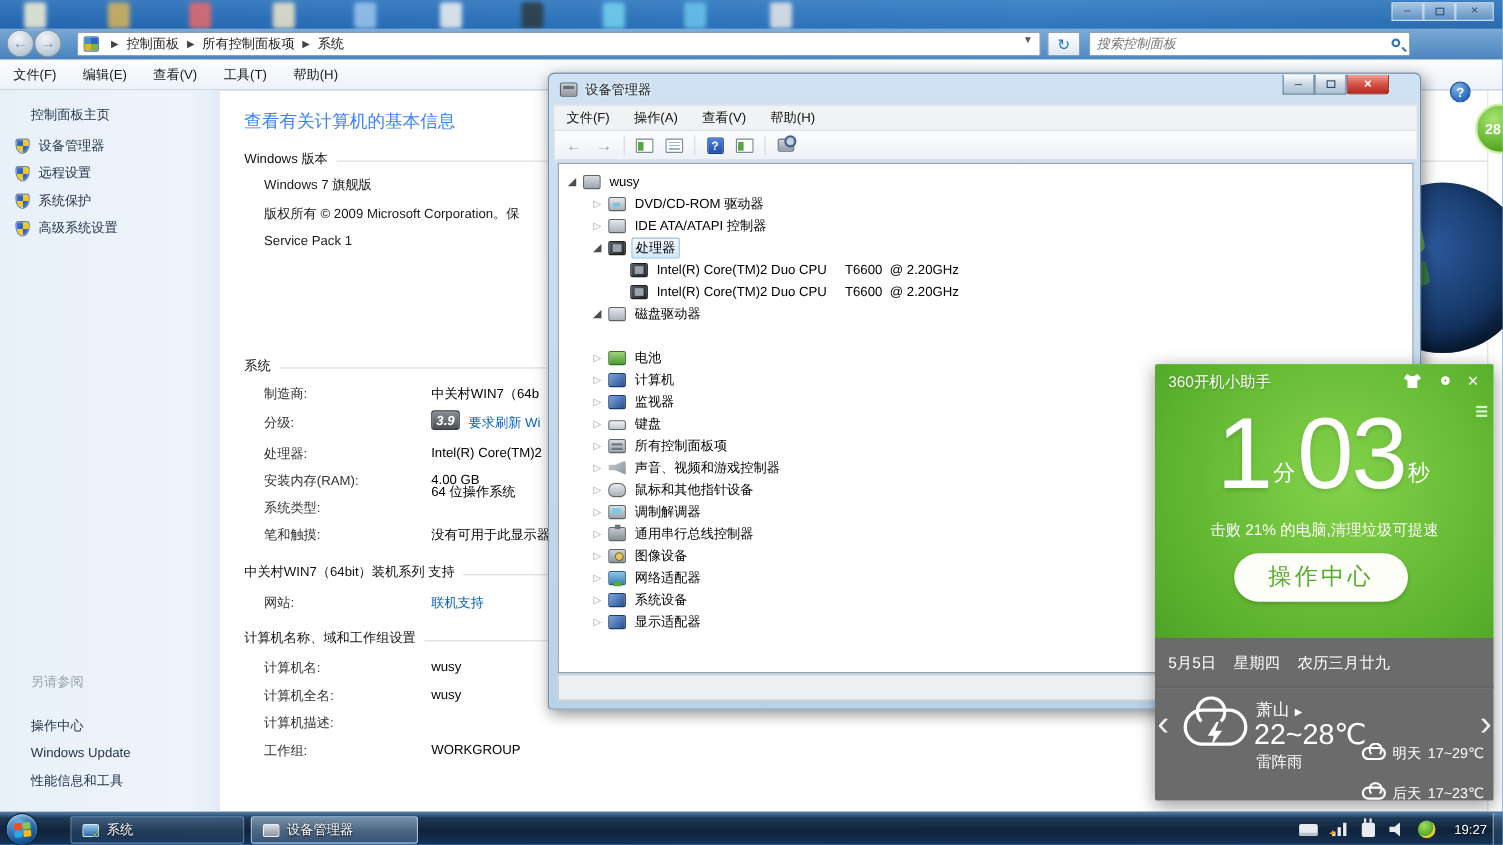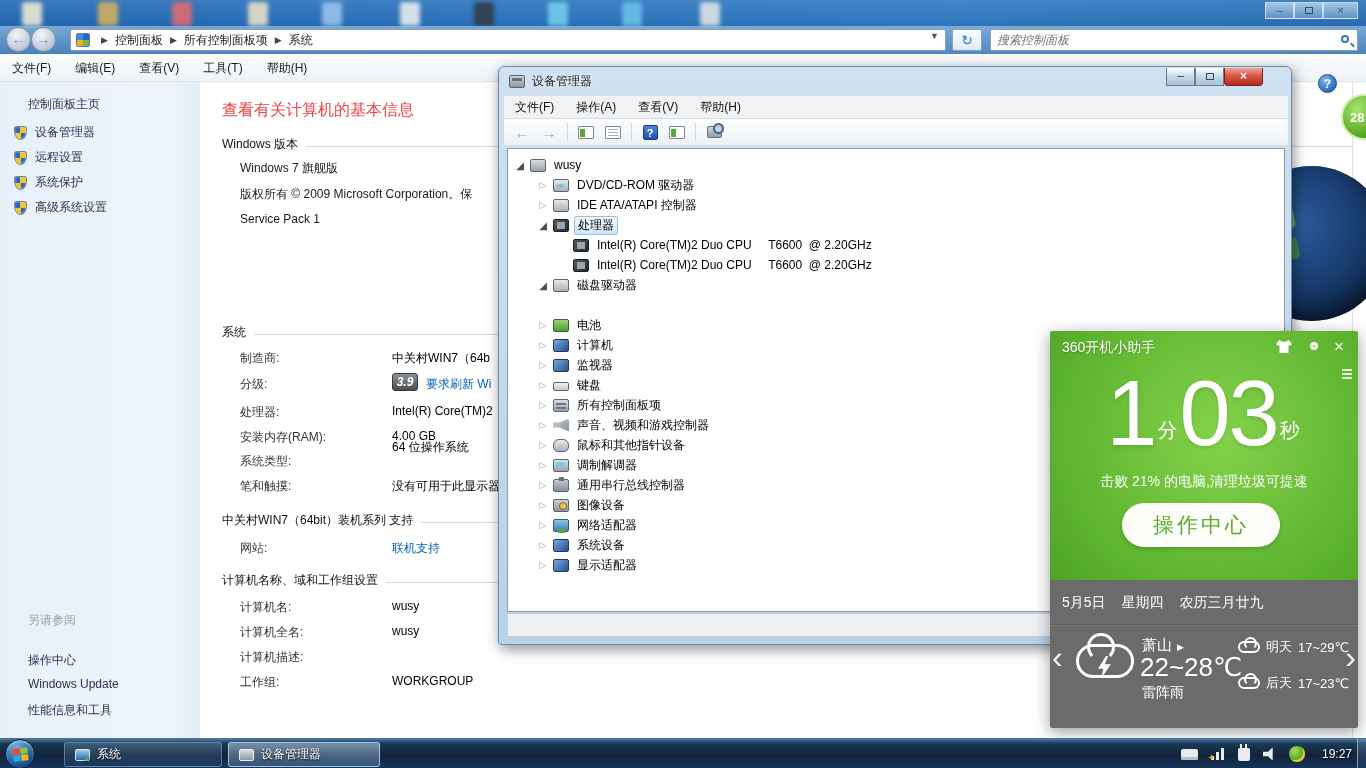--- a/index.html
+++ b/index.html
@@ -17,38 +17,38 @@
 
   
   #addr-bar { left:0; top:26px; width:1366px; height:28px; background:linear-gradient(180deg,rgba(150,190,225,.75),rgba(95,145,195,.65)); z-index:2; }
   .navcirc { position:absolute; top:1px; width:25px; height:25px; border-radius:50%; background:radial-gradient(circle at 40% 30%,#f2f6fa,#c3cfda 60%,#9fb0c0); border:1px solid #7e93a8; color:#8494a8; font-size:14px; text-align:center; line-height:23px; }
   #crumb-field { position:absolute; left:70px; top:3px; width:876px; height:22px; background:#fff; border:1px solid #8aa0b4; border-radius:2px; display:flex; align-items:center; font-size:12px; color:#222; }
   .cp-icon { width:14px; height:14px; margin:0 4px 0 5px; border-radius:2px; background:conic-gradient(#2a66c8 0 90deg,#7ab648 0 180deg,#e8b320 0 270deg,#3f8fd6 0 360deg); border:1px solid #5a7fae; }
   .crumb-sep { color:#444; font-size:9px; padding:0 7px; }
   .crumb { cursor:default; }
   #crumb-drop { position:absolute; left:930px; top:5px; color:#555; font-size:9px; }
   #refresh-btn { position:absolute; left:952px; top:3px; width:30px; height:22px; background:linear-gradient(180deg,#fdfefe,#dfe9f2); border:1px solid #8aa0b4; border-radius:2px; color:#1f7ad1; font-size:14px; text-align:center; line-height:20px; }
-  #search-field { position:absolute; left:990px; top:3px; width:368px; height:22px; background:#fff; border:1px solid #8aa0b4; border-radius:2px; }
+  #search-field { position:absolute; left:990px; top:3px; width:292px; height:22px; background:#fff; border:1px solid #8aa0b4; border-radius:2px; }
   #search-field input { position:absolute; left:6px; top:1px; width:330px; height:18px; border:none; outline:none; font-style:italic; font-size:12px; color:#888; font-family:inherit; background:transparent; }
   .mag { position:absolute; right:8px; top:5px; width:8px; height:8px; border:2px solid #3b76b5; border-radius:50%; }
   .mag::after { content:""; position:absolute; left:7px; top:7px; width:5px; height:2px; background:#3b76b5; transform:rotate(45deg); }
 
   #menu-bar { left:0; top:54px; width:1366px; height:28px; background:linear-gradient(180deg,#fbfcfd,#eef2f7); border-bottom:1px solid #dde4ec; z-index:2; display:flex; align-items:center; font-size:12px; color:#1a1a1a; }
   #menu-bar .mi { padding:0 12px; height:100%; line-height:28px; }
 
   
   #cp-body { left:0; top:82px; width:1366px; height:656px; background:#fff; z-index:2; }
   #cp-sidebar { position:absolute; left:0; top:0; width:200px; height:656px; background:linear-gradient(90deg,#e8f0f9,#eef4fb 85%,#e2ebf5); }
   .side-home { position:absolute; left:28px; top:14px; font-size:12px; color:#24364d; }
   .side-task { position:absolute; left:14px; display:flex; align-items:center; gap:8px; font-size:12px; color:#24364d; }
   .shield { width:13px; height:14px; border-radius:3px 3px 50% 50%/3px 3px 65% 65%; background:conic-gradient(#f2c71d 0 90deg,#2f65c0 0 180deg,#f2c71d 0 270deg,#2f65c0 0 360deg); border:1px solid #6c84a8; box-shadow:inset 0 0 2px rgba(255,255,255,.6); }
   .side-gray { position:absolute; left:28px; font-size:12px; color:#9aa2ab; }
   .side-link { position:absolute; left:28px; font-size:12px; color:#24364d; }
 
-  #cp-title { position:absolute; left:222px; top:18px; font-size:16px; color:#ef4444; }
+  #cp-title { position:absolute; left:222px; top:18px; font-size:16px; color:#3b82f6; }
   .sec { position:absolute; left:222px; right:14px; display:flex; align-items:center; gap:8px; font-size:12px; color:#111; }
   .sec .rule { flex:1; height:1px; background:#dadada; margin-top:3px; }
   .cline { position:absolute; left:240px; font-size:12px; color:#1a1a1a; white-space:pre; }
   .clabel { position:absolute; left:240px; font-size:12px; color:#333; }
   .cval { position:absolute; left:392px; font-size:12px; color:#000; white-space:pre; }
   .cp-link { color:#0563c1; }
   .rate-badge { position:absolute; left:392px; top:-3px; width:26px; height:18px; background:linear-gradient(180deg,#8a8f94,#4a4e53); border:1px solid #36393d; border-radius:3px; color:#fff; font-size:12px; font-weight:bold; font-style:italic; text-align:center; line-height:17px; }
   .rate-link { position:absolute; left:426px; font-size:12px; color:#0563c1; white-space:pre; }
 
   #win-orb { position:absolute; left:1234px; top:84px; width:155px; height:155px; border-radius:50%; background:radial-gradient(circle at 42% 38%,#2c5a9e,#13335f 60%,#0a2347); box-shadow:inset -6px -10px 18px rgba(0,0,0,.5); overflow:hidden; }
@@ -124,21 +124,21 @@
   #w-date span { margin-right:16px; }
   #w-sep { position:absolute; left:0; top:44px; width:308px; height:1px; background:#5d5d5d; box-shadow:0 1px 0 #777; }
   .chev { position:absolute; top:62px; font-size:32px; color:#f0f0f0; line-height:30px; }
   #w-cloud { position:absolute; left:26px; top:64px; width:58px; height:34px; border:3px solid #fff; border-radius:18px; background:transparent; }
   #w-cloud::before { content:""; position:absolute; left:8px; top:-14px; width:22px; height:22px; border:3px solid #fff; border-radius:50%; border-bottom-color:transparent; }
   #w-bolt { position:absolute; left:48px; top:76px; width:13px; height:22px; background:#fff; clip-path:polygon(62% 0,0 58%,42% 58%,25% 100%,100% 38%,52% 38%,78% 0); }
   #w-city { position:absolute; left:92px; top:56px; font-size:15px; }
   #w-city .arr { font-size:9px; margin-left:5px; }
   #w-temp { position:absolute; left:90px; top:72px; font-size:26px; font-weight:400; }
   #w-cond { position:absolute; left:92px; top:104px; font-size:14px; }
-  .fc-row { position:absolute; left:188px; display:flex; align-items:center; gap:6px; font-size:13px; }
+  .fc-row { position:absolute; left:188px; display:flex; align-items:center; gap:6px; font-size:13px;margin-top:38px; }
   .mini-cloud { width:22px; height:12px; border:2px solid #fff; border-radius:8px; position:relative; }
   .mini-cloud::before { content:""; position:absolute; left:4px; top:-6px; width:9px; height:9px; border:2px solid #fff; border-radius:50%; border-bottom-color:transparent; }
 
   
   #ball28 { left:1341px; top:94px; width:46px; height:46px; border-radius:50%; background:radial-gradient(circle at 35% 30%,#a8e46f,#52a821 70%,#3d8f15); border:2px solid #cfeea8; z-index:8; color:#fff; font-size:13px; font-weight:bold; }
   #ball28 span { position:absolute; left:7px; top:14px; }
 
   
   #taskbar { left:0; top:738px; width:1366px; height:30px; z-index:10; background:linear-gradient(180deg,#4a759c 0%,#1d3955 16%,#10233a 55%,#16335a 100%); border-top:1px solid rgba(130,180,225,.5); }
   #start-orb { position:absolute; left:5px; top:0px; width:30px; height:30px; border-radius:50%; background:radial-gradient(circle at 38% 28%,#6fb0e4,#1c5a9c 60%,#0a2c52); border:1px solid #071f3a; box-shadow:inset 0 2px 3px rgba(255,255,255,.5); }

